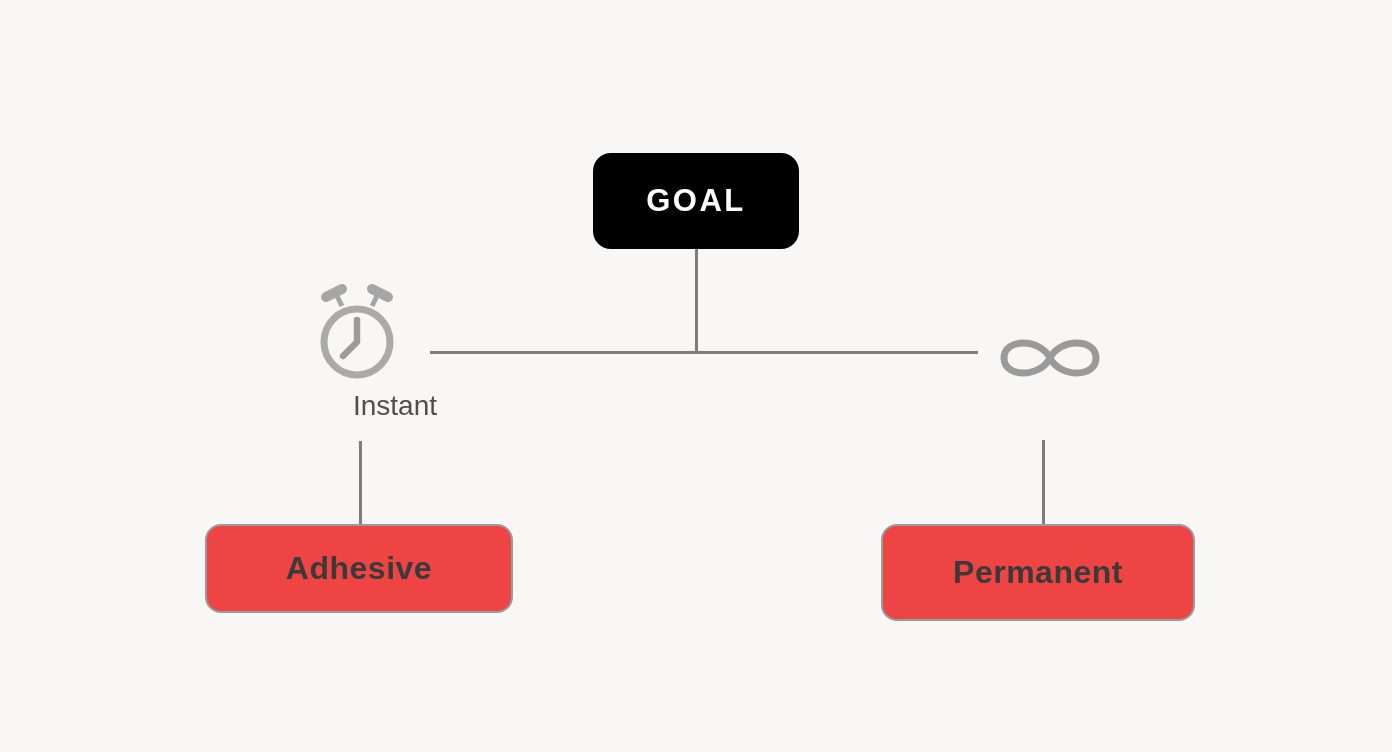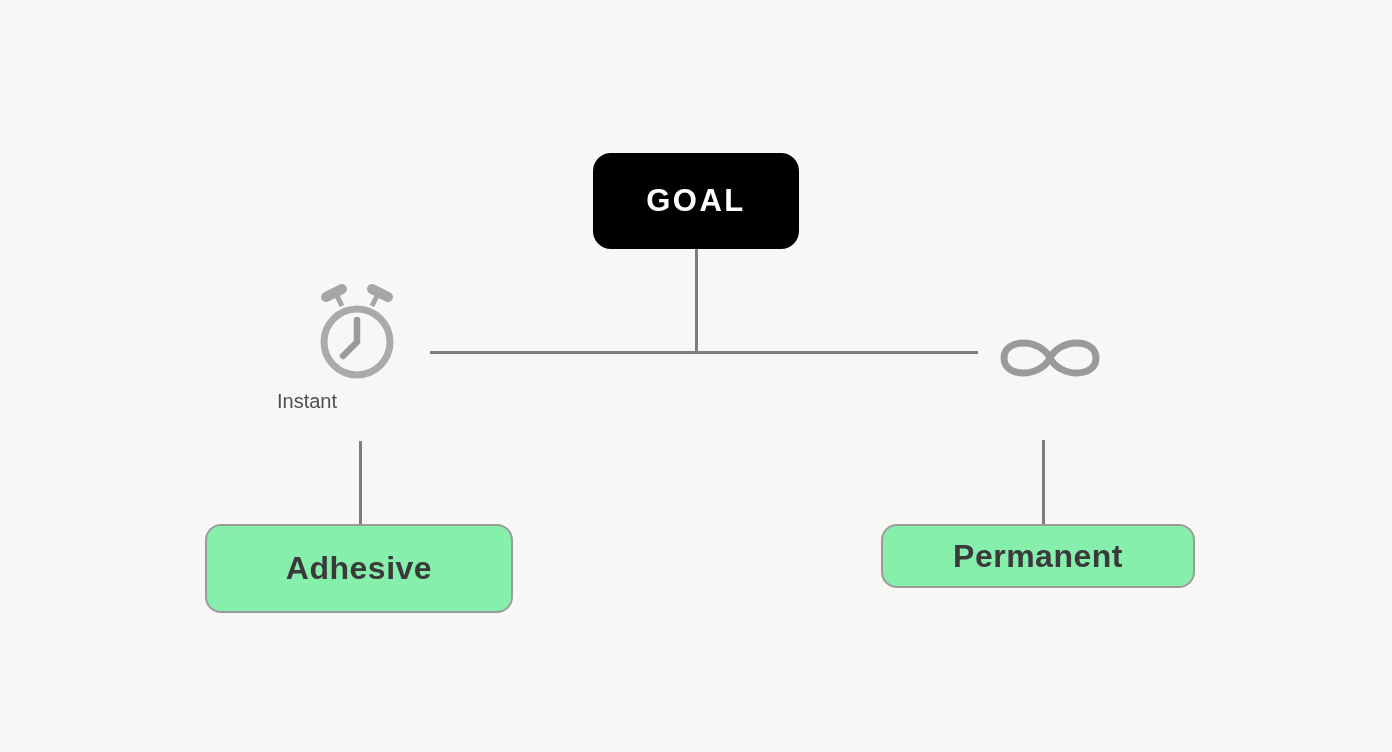--- a/index.html
+++ b/index.html
@@ -29,61 +29,61 @@
     width: 206px;
     height: 96px;
     background: #000000;
     border-radius: 18px;
     color: #ffffff;
     font-size: 31px;
     font-weight: bold;
     letter-spacing: 2.5px;
   }
   .leaf-node {
-    background: #86efac;
+    background: #ef4444;
     border: 2px solid #9b9b9b;
     border-radius: 16px;
     color: #3a3a3a;
     font-size: 32px;
     font-weight: bold;
     letter-spacing: 0.5px;
   }
   .leaf-node.adhesive {
     left: 205px;
     top: 524px;
     width: 308px;
     height: 89px;
   }
   .leaf-node.permanent {
     left: 881px;
     top: 524px;
     width: 314px;
-    height: 64px;
+    height: 97px;
   }
   .connector {
     position: absolute;
     background: #7d7d7d;
   }
   .connector.v-root  { left: 695px;  top: 249px; width: 3px;   height: 104px; }
   .connector.h-main  { left: 430px;  top: 351px; width: 548px; height: 3px;  }
   .connector.v-left  { left: 359px;  top: 441px; width: 3px;   height: 84px; }
   .connector.v-right { left: 1042px; top: 440px; width: 3px;   height: 85px; }
   .icon-wrap {
     position: absolute;
     line-height: 0;
   }
   .stopwatch { left: 316px; top: 283px; }
   .infinity  { left: 997px; top: 330px; }
   .branch-label {
     position: absolute;
     left: 277px;
     top: 390px;
     width: 160px;
-    text-align: left;
-    font-size: 20px;
+    text-align: right;
+    font-size: 28px;
     font-weight: 500;
     color: #4f4f4f;
   }
 </style>
 </head>
 <body>
 
 <div class="canvas">
 
   <div class="node root-node">

